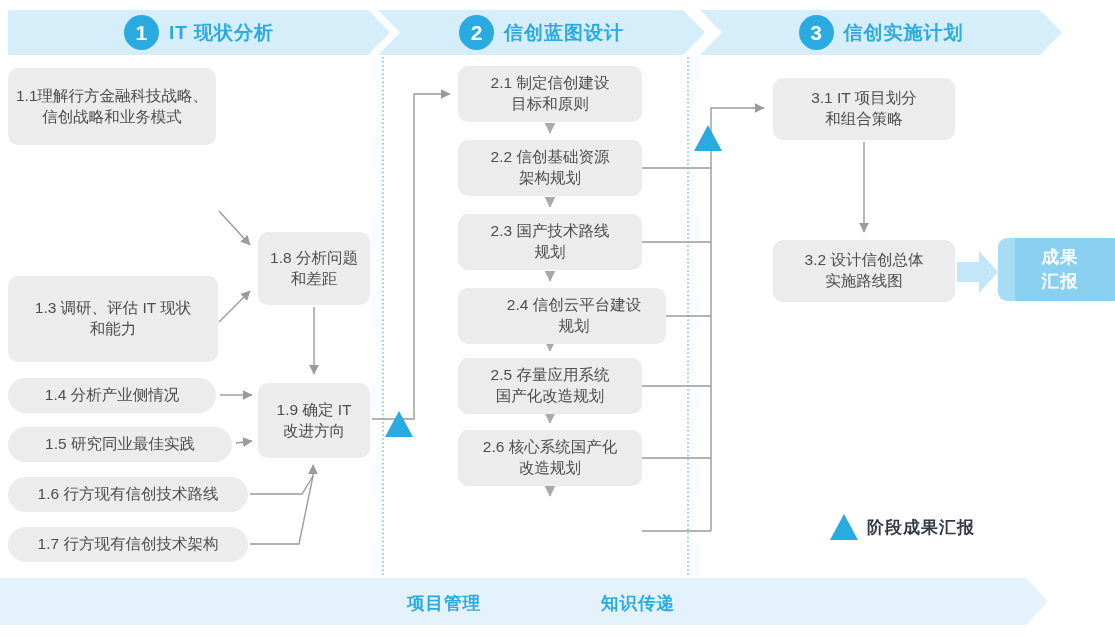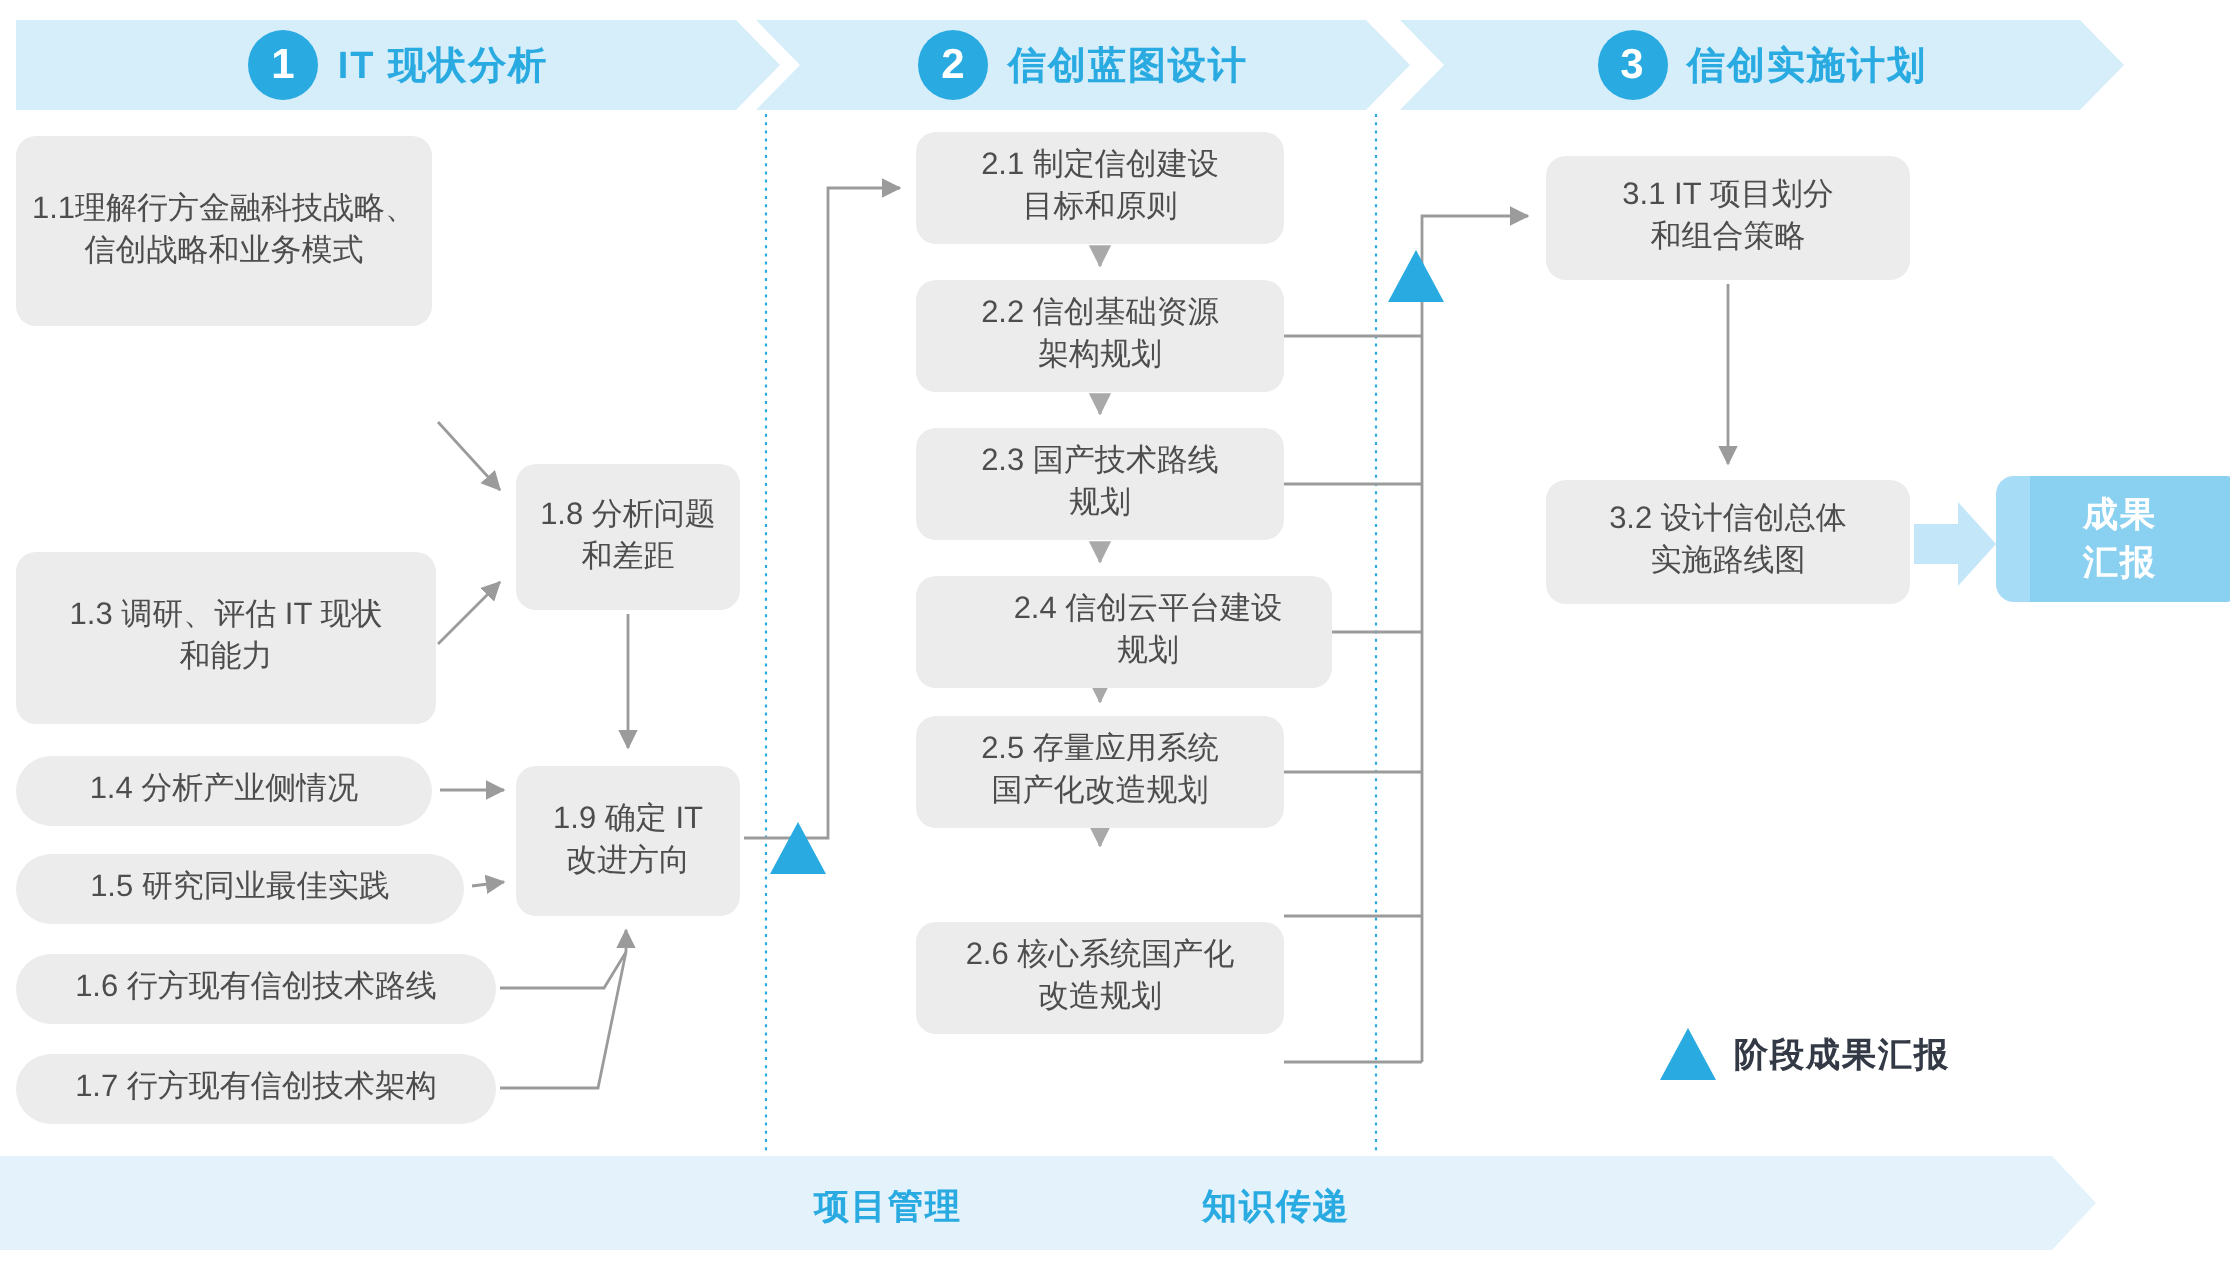--- a/index.html
+++ b/index.html
@@ -114,21 +114,21 @@
   </div>
   <div class="band band-next" style="left:378px;width:327px;">
     <span class="num">2</span>
     <span class="btitle">信创蓝图设计</span>
   </div>
   <div class="band band-next" style="left:700px;width:362px;">
     <span class="num">3</span>
     <span class="btitle">信创实施计划</span>
   </div>
 
-  <div class="gbox" style="left:8px;top:68px;width:208px;height:95px;text-align:center;">1.1理解行方金融科技战略、
+  <div class="gbox" style="left:8px;top:68px;width:208px;height:77px;text-align:center;">1.1理解行方金融科技战略、
 信创战略和业务模式</div>
   <div class="gbox" style="left:8px;top:276px;width:210px;height:86px;">1.3 调研、评估 IT 现状
 和能力</div>
   <div class="gbox pill" style="left:8px;top:378px;width:208px;height:35px;">1.4 分析产业侧情况</div>
   <div class="gbox pill" style="left:8px;top:427px;width:224px;height:35px;">1.5 研究同业最佳实践</div>
   <div class="gbox pill" style="left:8px;top:477px;width:240px;height:35px;">1.6 行方现有信创技术路线</div>
   <div class="gbox pill" style="left:8px;top:527px;width:240px;height:35px;">1.7 行方现有信创技术架构</div>
   <div class="gbox" style="left:258px;top:232px;width:112px;height:73px;">1.8 分析问题
 和差距</div>
   <div class="gbox" style="left:258px;top:383px;width:112px;height:75px;">1.9 确定 IT
@@ -137,21 +137,21 @@
   <div class="gbox" style="left:458px;top:66px;width:184px;height:56px;">2.1 制定信创建设
 目标和原则</div>
   <div class="gbox" style="left:458px;top:140px;width:184px;height:56px;">2.2 信创基础资源
 架构规划</div>
   <div class="gbox" style="left:458px;top:214px;width:184px;height:56px;">2.3 国产技术路线
 规划</div>
   <div class="gbox" style="left:458px;top:288px;width:184px;height:56px;padding-left:24px;">2.4 信创云平台建设
 规划</div>
   <div class="gbox" style="left:458px;top:358px;width:184px;height:56px;">2.5 存量应用系统
 国产化改造规划</div>
-  <div class="gbox" style="left:458px;top:430px;width:184px;height:56px;margin-top:31px;">2.6 核心系统国产化
+  <div class="gbox" style="left:458px;top:430px;width:184px;height:56px;">2.6 核心系统国产化
 改造规划</div>
 
   <div class="gbox" style="left:773px;top:78px;width:182px;height:62px;">3.1 IT 项目划分
 和组合策略</div>
   <div class="gbox" style="left:773px;top:240px;width:182px;height:62px;">3.2 设计信创总体
 实施路线图</div>
 
   <div class="result">成果
 汇报</div>
 

